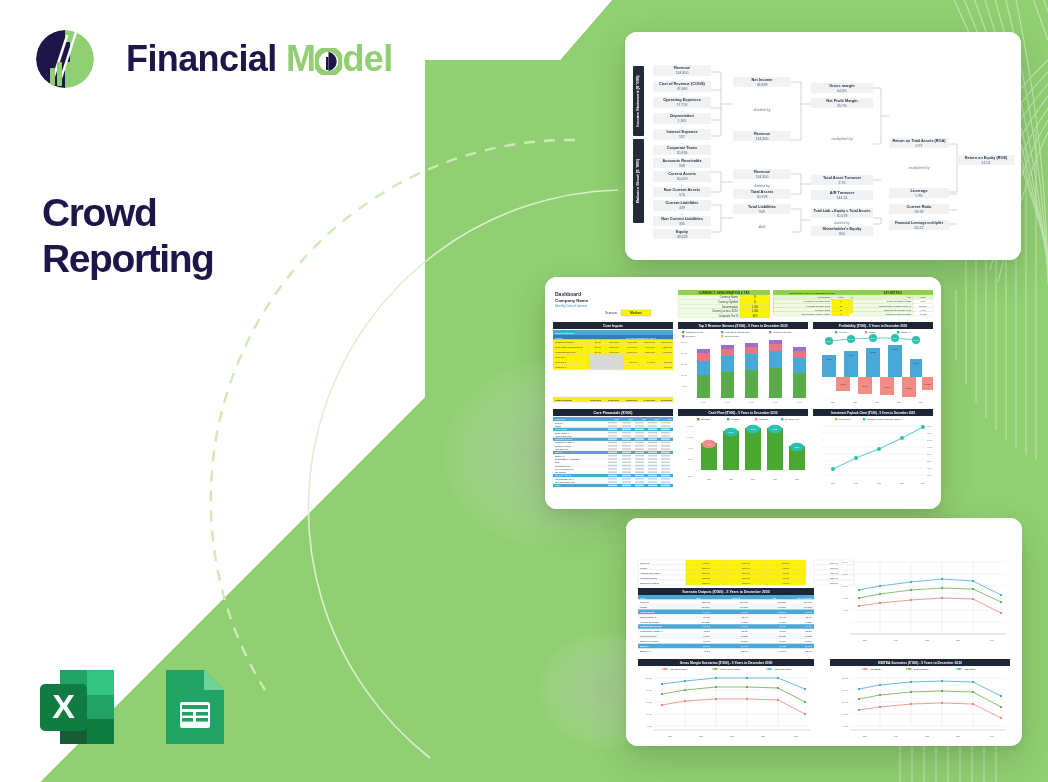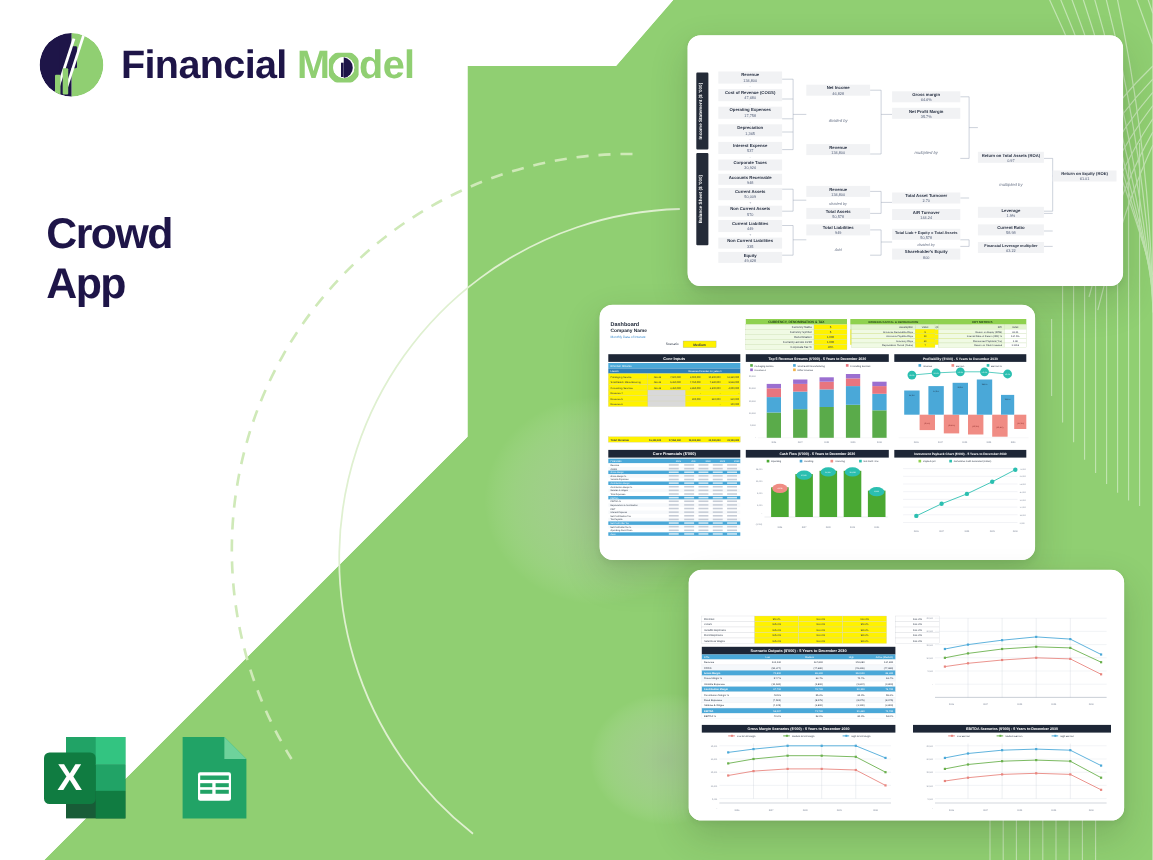--- a/index.html
+++ b/index.html
@@ -9,21 +9,21 @@
     background:#ffffff;
     position:relative;
   }
 
   
   #bg { position:absolute; inset:0; width:1048px; height:782px; z-index:0; }
 
   
   .left-panel { position:absolute; left:0; top:0; width:470px; height:782px; z-index:5; }
 
-  .logo-row { position:absolute; left:34px; top:28px; display:flex; align-items:center; gap:14px; }
+  .logo-row { position:absolute; left:34px; top:28px; display:flex; align-items:center; gap:30px; }
   .logo-mark { width:62px; height:62px; flex:0 0 62px; }
   .logo-text { font-size:36px; font-weight:700; letter-spacing:-0.6px; line-height:1; white-space:nowrap; }
   .logo-text .fin { color:#1e1548; }
   .logo-text .mod { color:#90cf72; }
   .logo-text .mod-o { display:inline-block; position:relative; }
 
   .headline {
     position:absolute; left:42px; top:190px; width:400px;
     font-size:39px; font-weight:700; line-height:1.17;
     color:#1e1548; letter-spacing:-1.4px;
@@ -163,21 +163,21 @@
         <path d="M 13.5 4 A 9.6 9.6 0 0 1 13.5 23 Z" fill="#1e1548"></path>
         <path d="M 13.5 4 A 9.6 9.6 0 0 0 13.5 23 Z" fill="#90cf72" opacity="0"></path>
         <rect x="11" y="9" width="2.4" height="13" fill="#1e1548"></rect>
         <rect x="14.6" y="12" width="2.2" height="10" fill="#1e1548"></rect>
       </svg></span><span>del</span></span>
     </div>
   </div>
 
   <h1 class="headline">
     <div>Crowd</div>
-    <div>App</div>
+    <div>Reporting</div>
   </h1>
 
   <div class="app-icons">
     <svg class="app-icon" viewBox="0 0 90 90">
       <rect x="28" y="8" width="54" height="25" fill="#21a366"></rect>
       <rect x="28" y="33" width="54" height="24" fill="#107c41"></rect>
       <rect x="28" y="57" width="54" height="25" fill="#185c37"></rect>
       <rect x="55" y="8" width="27" height="25" fill="#33c481"></rect>
       <rect x="55" y="33" width="27" height="24" fill="#21a366"></rect>
       <rect x="55" y="57" width="27" height="25" fill="#107c41"></rect>

